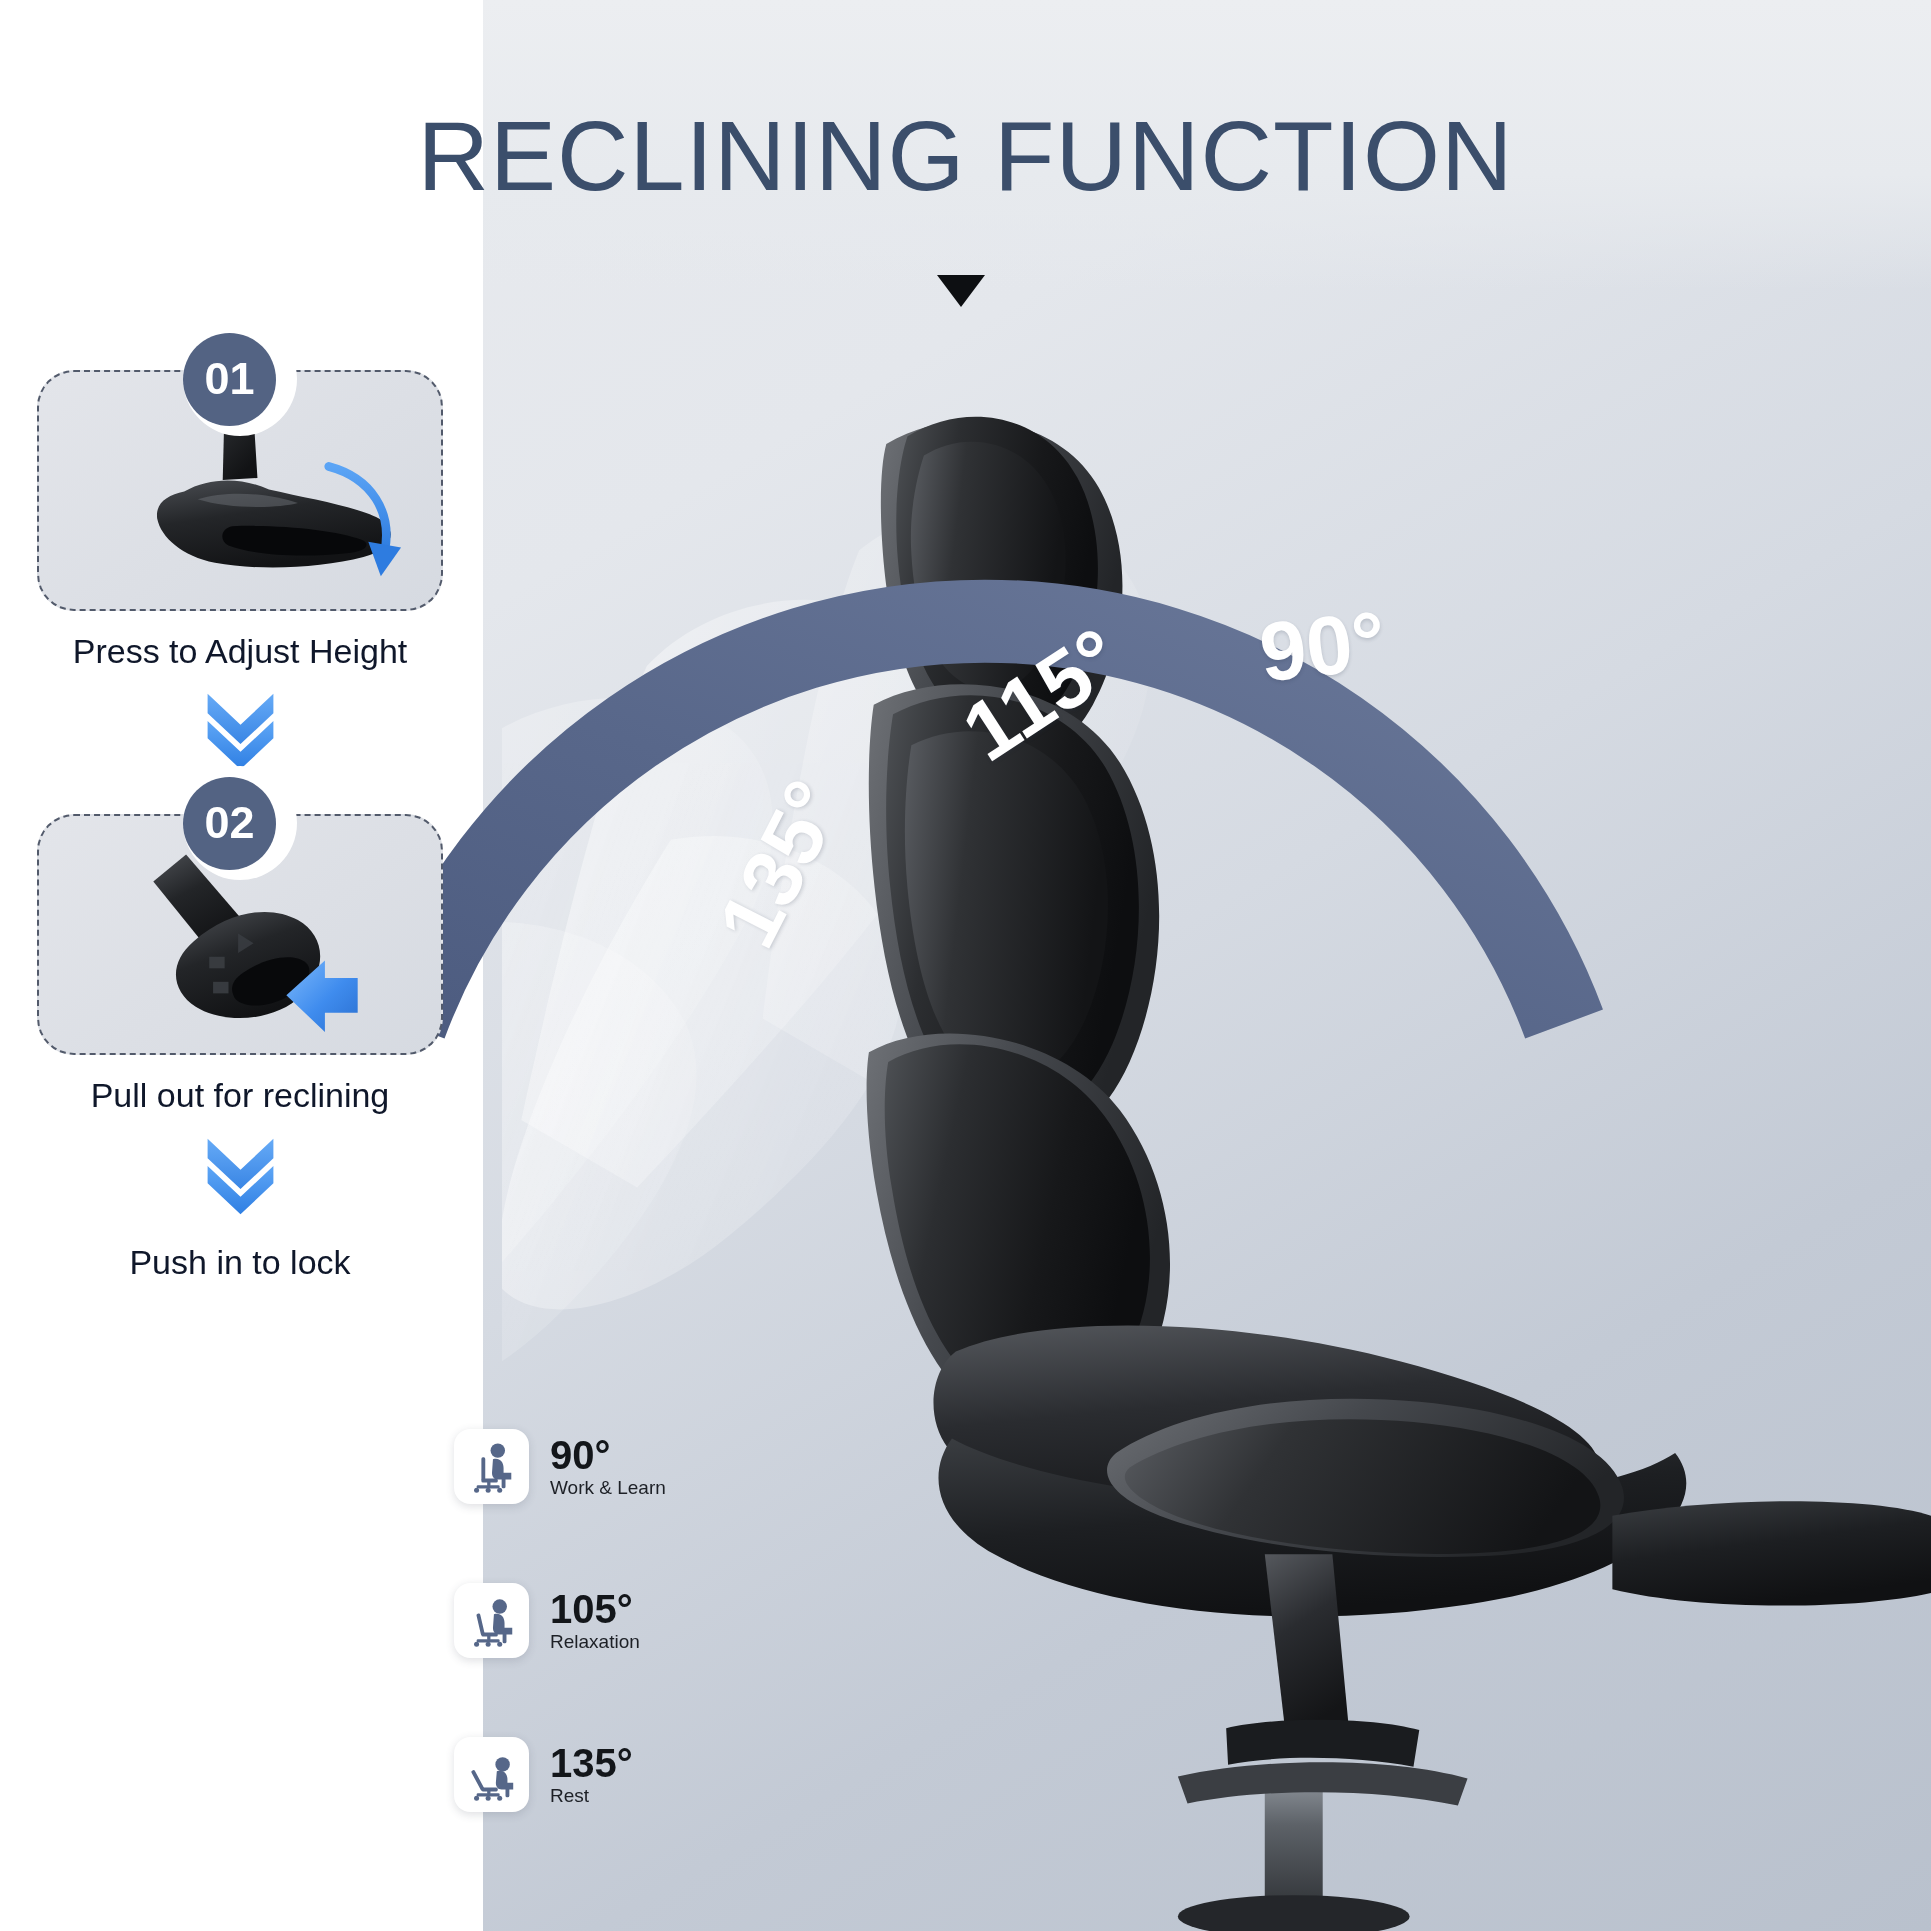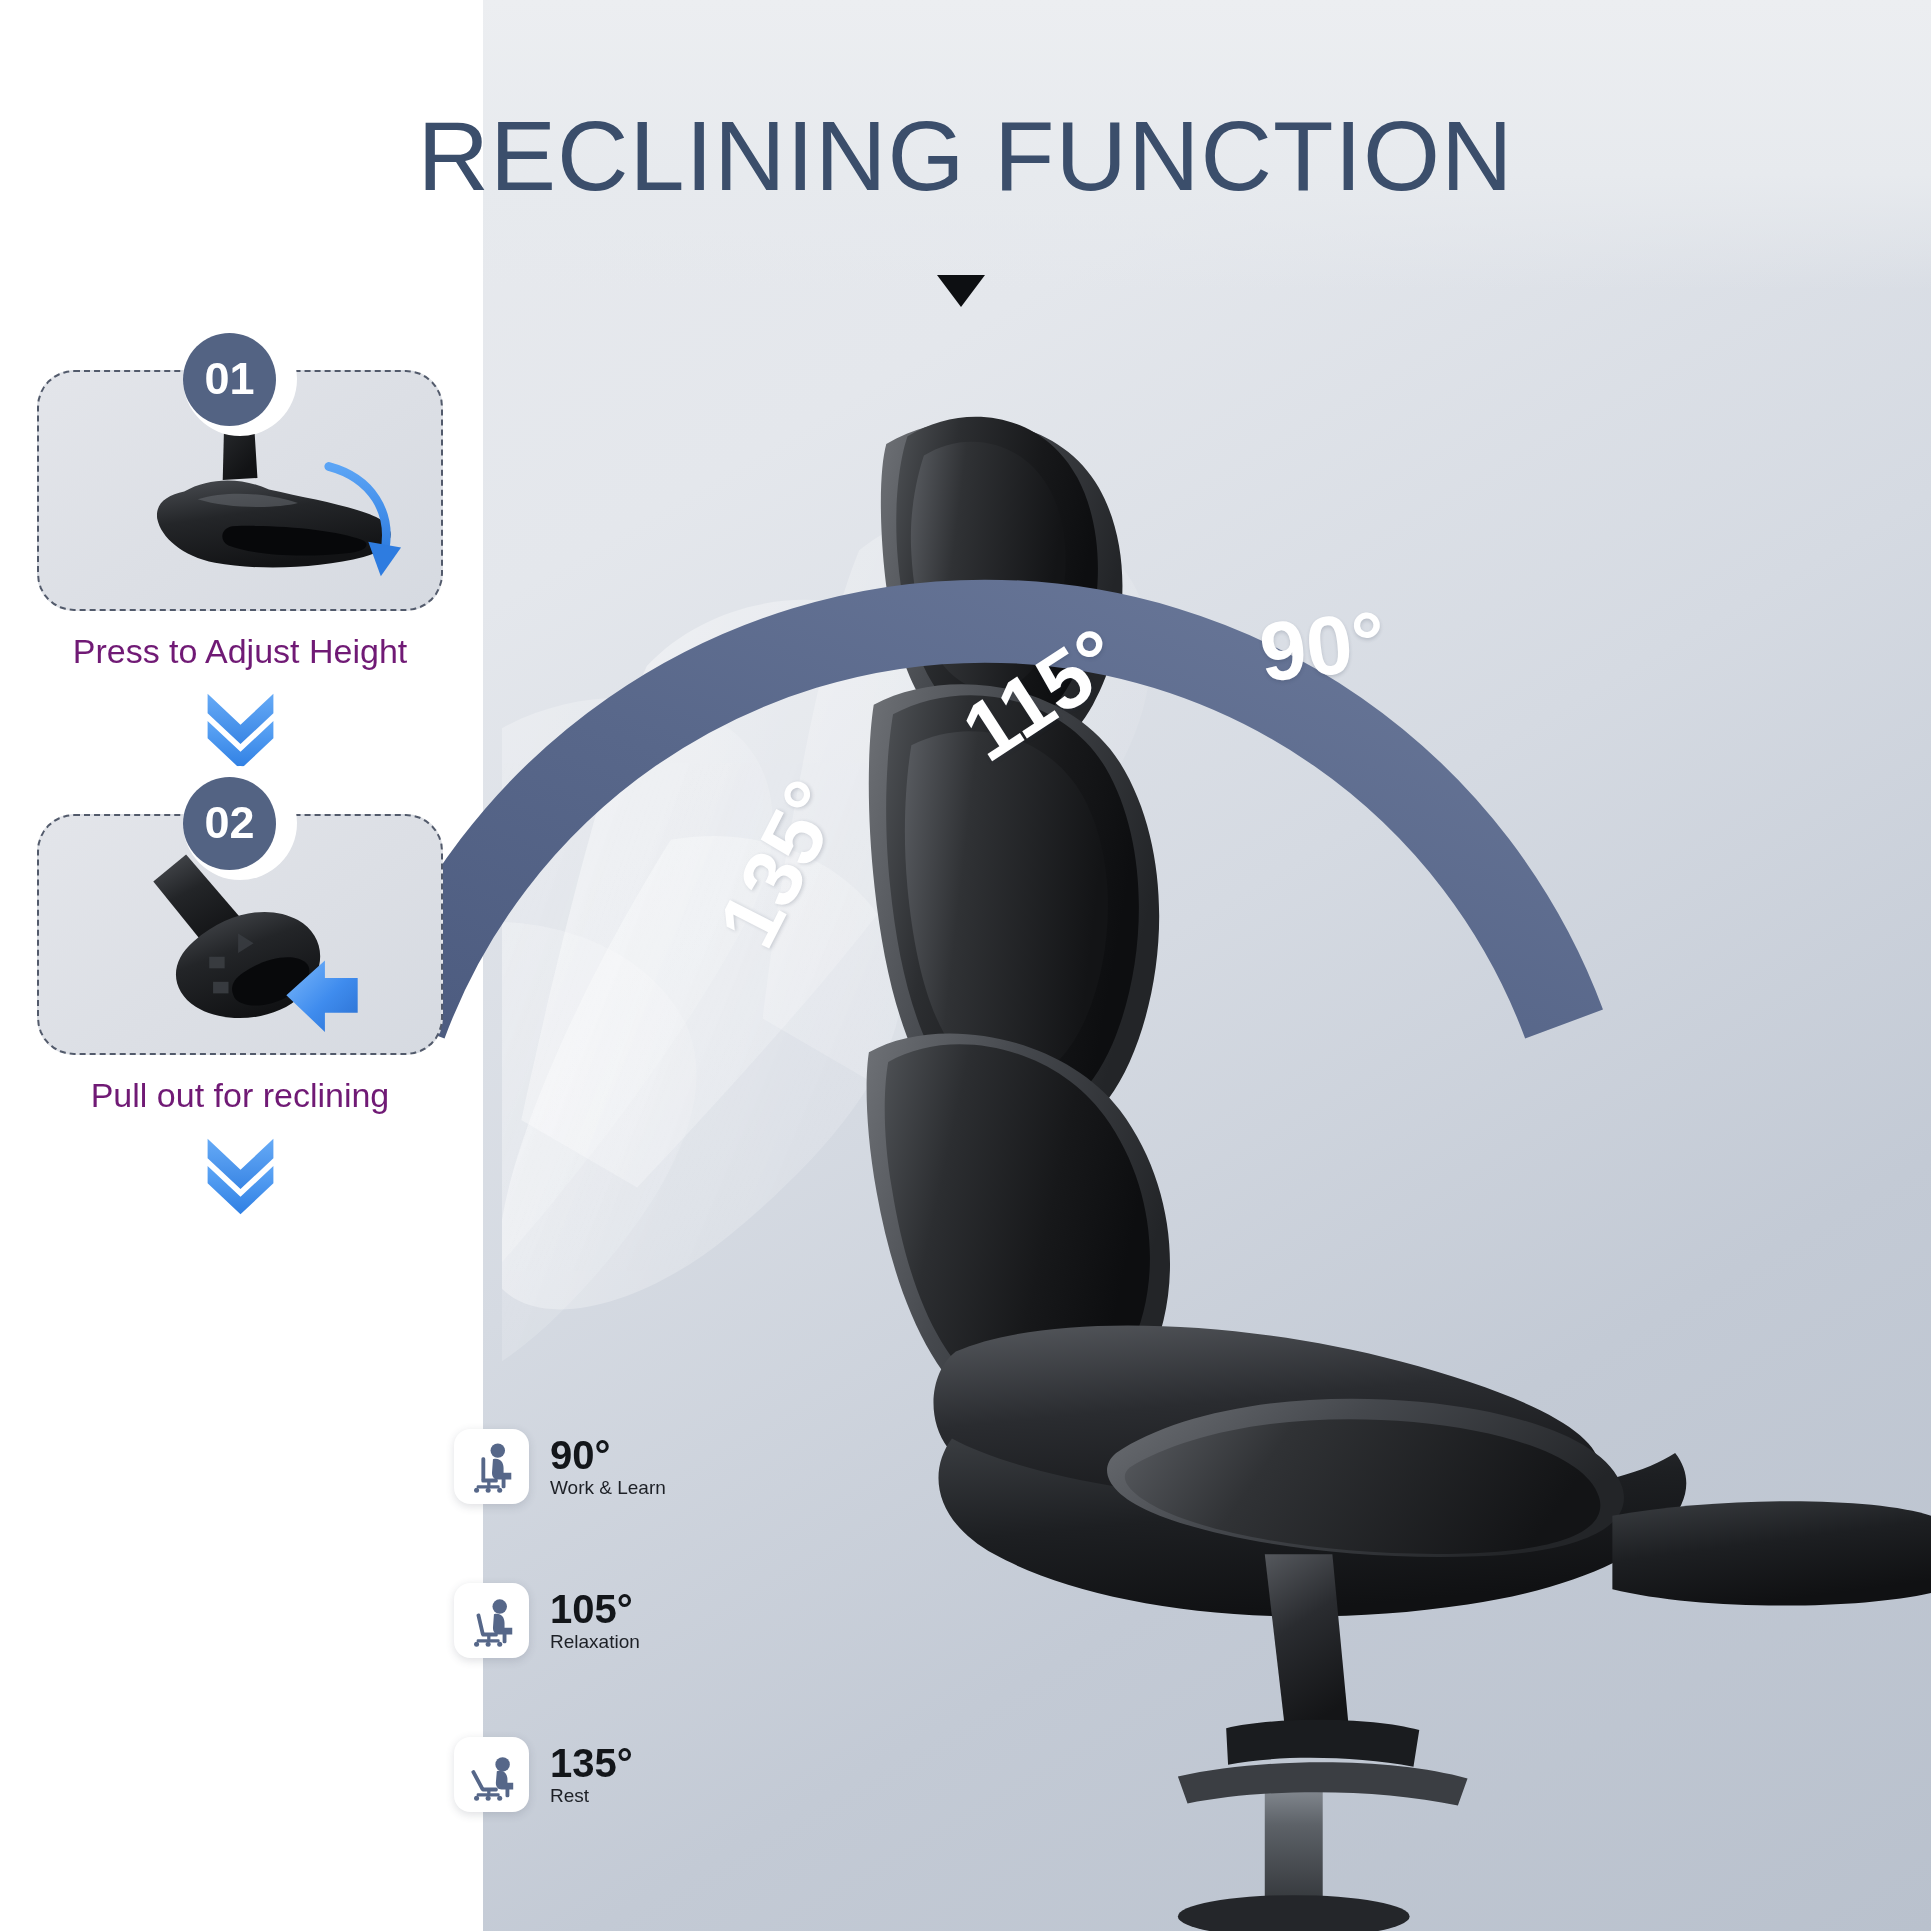--- a/index.html
+++ b/index.html
@@ -61,21 +61,21 @@
   }
   .badge{
     width:93px;height:93px;border-radius:50%;
     background:#536383;
     display:flex;align-items:center;justify-content:center;
     color:#ffffff;font-size:45px;font-weight:700;letter-spacing:0px;
     font-family:"Liberation Sans", sans-serif;
   }
   .caption{
     width:406px;text-align:center;margin-top:21px;
-    font-size:34px;color:#701a75;font-weight:400;
+    font-size:34px;color:#0f172a;font-weight:400;
   }
   .chev{
     width:406px;display:flex;justify-content:center;margin-top:17.4px;margin-bottom:1.9px;
   }
   .chev svg{display:block;}
 
   
   .lever{position:absolute;left:0;top:0;width:406px;height:241px;}
 
   
@@ -324,20 +324,21 @@
     </div>
 
     <div class="chev">
       <svg width="89" height="89" viewBox="0 0 92 92">
         <path d="M 12 6 L 46 38 L 80 6 L 80 26 L 46 58 L 12 26 Z" fill="url(#cg1)" opacity="0.95"></path>
         <path d="M 12 34 L 46 66 L 80 34 L 80 52 L 46 84 L 12 52 Z" fill="url(#cg1)"></path>
       </svg>
     </div>
 
     <div class="step">
+      <div class="caption">Push in to lock</div>
     </div>
   </div>
 
   <div class="legend">
 
     <div class="legrow">
       <div class="legicon">
         <svg width="54" height="54" viewBox="0 0 56 56">
           <g fill="#566789">
             <circle cx="34" cy="11" r="7.5"></circle>

